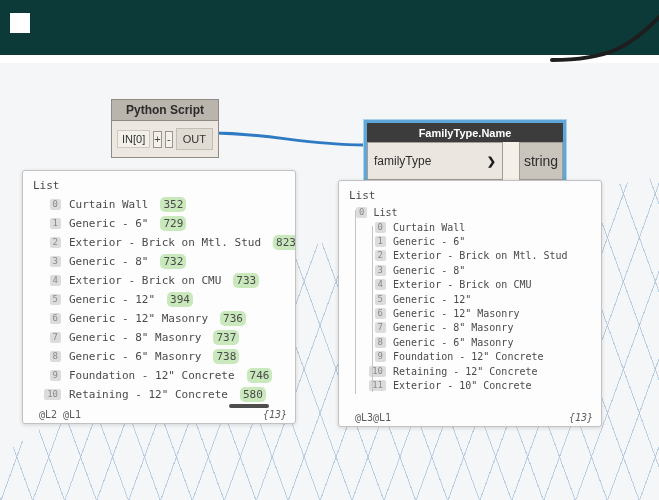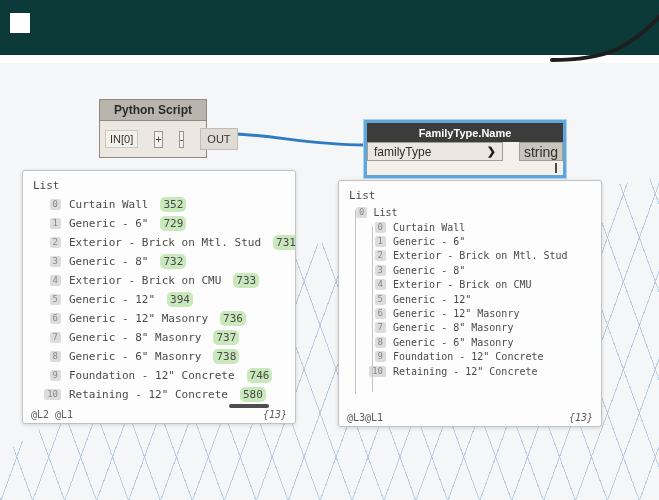--- a/index.html
+++ b/index.html
@@ -20,48 +20,48 @@
     background-image:
       repeating-linear-gradient(70deg,  rgba(168,192,219,.75) 0 1px, transparent 1px 30px),
       repeating-linear-gradient(110deg, rgba(168,192,219,.75) 0 1px, transparent 1px 30px);
     clip-path: polygon(46% 42%, 100% 26%, 100% 100%, 0 100%, 0 90%);
   }
 
   
   .wires{position:absolute;top:0;left:0;width:659px;height:500px;pointer-events:none;}
 
   
-  .node-python{position:absolute;left:99px;top:99px;width:108px;}
+  .node-python{position:absolute;left:111px;top:99px;width:108px;}
   .np-header{
     height:20px;background:#b9b5ad;border:1px solid #8f8b84;
     color:#2b2b2b;font-size:12px;font-weight:bold;
     display:flex;align-items:center;justify-content:center;
   }
   .np-body{
     height:36px;background:#ece8e1;border:1px solid #8f8b84;border-top:none;
-    display:flex;align-items:center;padding:0 5px;gap:16px;font-size:11px;color:#333;
+    display:flex;align-items:center;padding:0 5px;gap:3px;font-size:11px;color:#333;
   }
   .port-in{background:#f3f0e9;border:1px solid #cdc9c1;padding:2px 4px;}
   .btn-sq{
     width:15px;height:15px;border:1px solid #9a968e;background:#f4f1ea;
     display:flex;align-items:center;justify-content:center;font-size:11px;color:#444;
   }
   .port-out{margin-left:auto;background:#e0dcd4;border:1px solid #c2beb6;padding:4px 6px;font-size:11px;text-align:right;}
 
   
   .node-family{
     position:absolute;left:364px;top:120px;width:196px;
     border:3px solid #5ea7d8;background:#f4f0e9;
     box-shadow:0 0 0 1px #a9d2ec;
   }
   .nf-header{
     height:19px;background:#3d3c3c;color:#fff;font-weight:bold;font-size:11px;
     display:flex;align-items:center;justify-content:center;
   }
-  .nf-body{display:flex;height:19px;align-items:stretch;}
+  .nf-body{display:flex;height:38px;align-items:stretch;}
   .nf-input{
     width:122px;background:#ebe7e0;border:1px solid #a29e96;
     display:flex;align-items:center;justify-content:space-between;
     padding:0 6px;font-size:12px;color:#2e2e2e;
   }
   .chev{font-size:11px;font-weight:bold;color:#1c1c1c;}
   .nf-output{
     margin-left:auto;width:42px;background:#c9c5bd;border:1px solid #a29e96;
     display:flex;align-items:center;justify-content:center;font-size:14px;color:#2e2e2e;
   }
@@ -90,21 +90,21 @@
   .row-r{height:14.4px;display:flex;align-items:center;}
   .idxcol-r{width:47px;display:flex;justify-content:flex-end;flex:none;}
   .lbl-r{margin-left:7px;font-size:10px;}
   .sub-head{height:15px;display:flex;align-items:center;padding-left:17px;}
   .sub-lbl{margin-left:6px;font-size:10px;}
   .tline{position:absolute;width:1px;background:#c5c5c5;}
   .tline1{left:16px;top:29px;bottom:32px;}
   .tline2{left:33px;top:45px;bottom:34px;}
 
   .b-footer{
-    position:absolute;bottom:3px;left:8px;right:8px;
+    position:absolute;bottom:3px;left:16px;right:8px;
     display:flex;justify-content:space-between;font-size:10px;color:#5c5c5c;
   }
   .fright{font-style:italic;}
   .hthumb{position:absolute;left:206px;bottom:15px;width:40px;height:4px;background:#4e4e4e;border-radius:2px;}
 </style>
 </head>
 <body>
 
 <div class="topbar">
   <div class="logo"></div>
@@ -159,21 +159,21 @@
           <span class="idx">1</span>
         </span>
         <span class="lbl-l">Generic - 6"</span>
         <span class="val">729</span>
       </div>
       <div class="row-l">
         <span class="idxcol-l">
           <span class="idx">2</span>
         </span>
         <span class="lbl-l">Exterior - Brick on Mtl. Stud</span>
-        <span class="val">731</span>
+        <span class="val">823</span>
       </div>
       <div class="row-l">
         <span class="idxcol-l">
           <span class="idx">3</span>
         </span>
         <span class="lbl-l">Generic - 8"</span>
         <span class="val">732</span>
       </div>
       <div class="row-l">
         <span class="idxcol-l">
@@ -301,18 +301,24 @@
           <span class="idx">9</span>
         </span>
         <span class="lbl-r">Foundation - 12" Concrete</span>
       </div>
       <div class="row-r">
         <span class="idxcol-r">
           <span class="idx">10</span>
         </span>
         <span class="lbl-r">Retaining - 12" Concrete</span>
       </div>
+      <div class="row-r">
+        <span class="idxcol-r">
+          <span class="idx">11</span>
+        </span>
+        <span class="lbl-r">Exterior - 10" Concrete</span>
+      </div>
     </div>
   <div class="b-footer">
     <span>@L3@L1</span>
     <span class="fright">{13}</span>
   </div>
 </div>
 
 </body></html>

